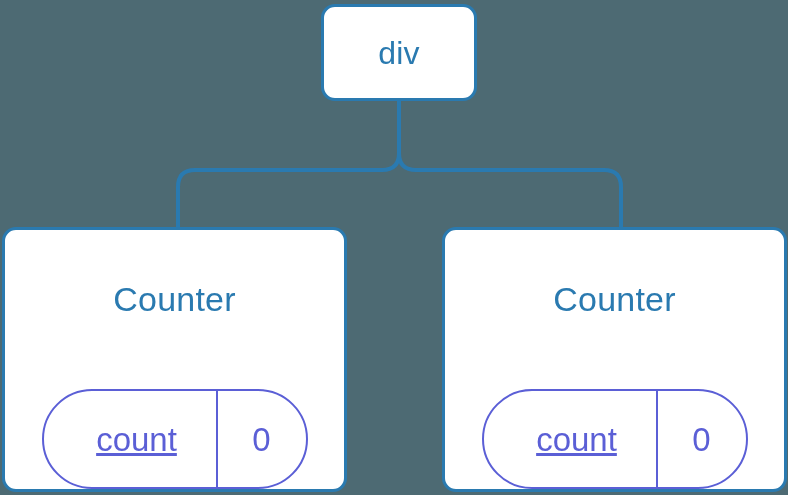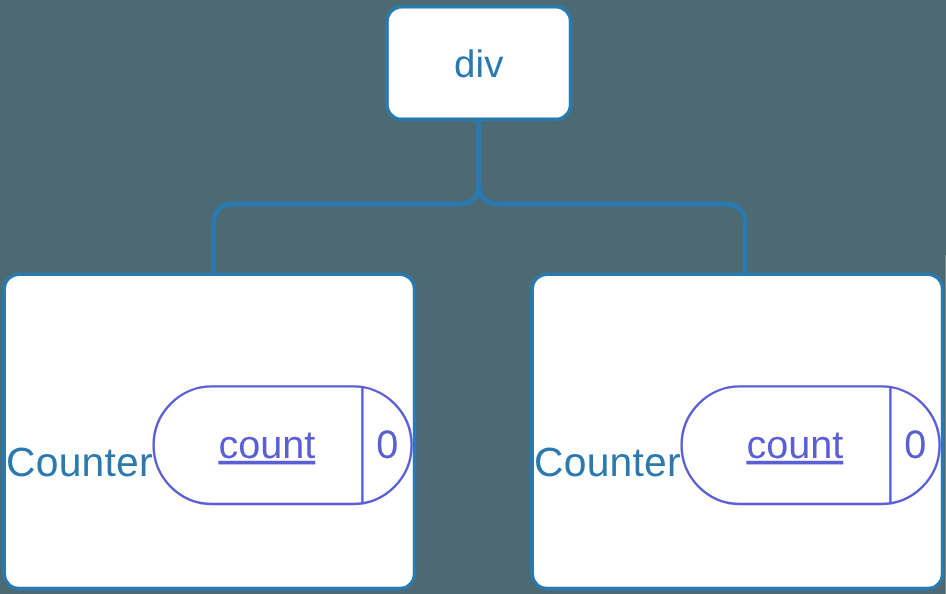--- a/index.html
+++ b/index.html
@@ -57,21 +57,21 @@
     font-weight: 400;
     letter-spacing: 0.2px;
     line-height: 1;
   }
 
   
   .node--child {
     top: 227px;
     height: 265px;
     display: flex;
-    flex-direction: row;
+    flex-direction: column;
     align-items: center;
     justify-content: space-between;
   }
   .node--child-left {
     left: 2px;
     width: 345px;
   }
   .node--child-right {
     left: 442px;
     width: 345px;

